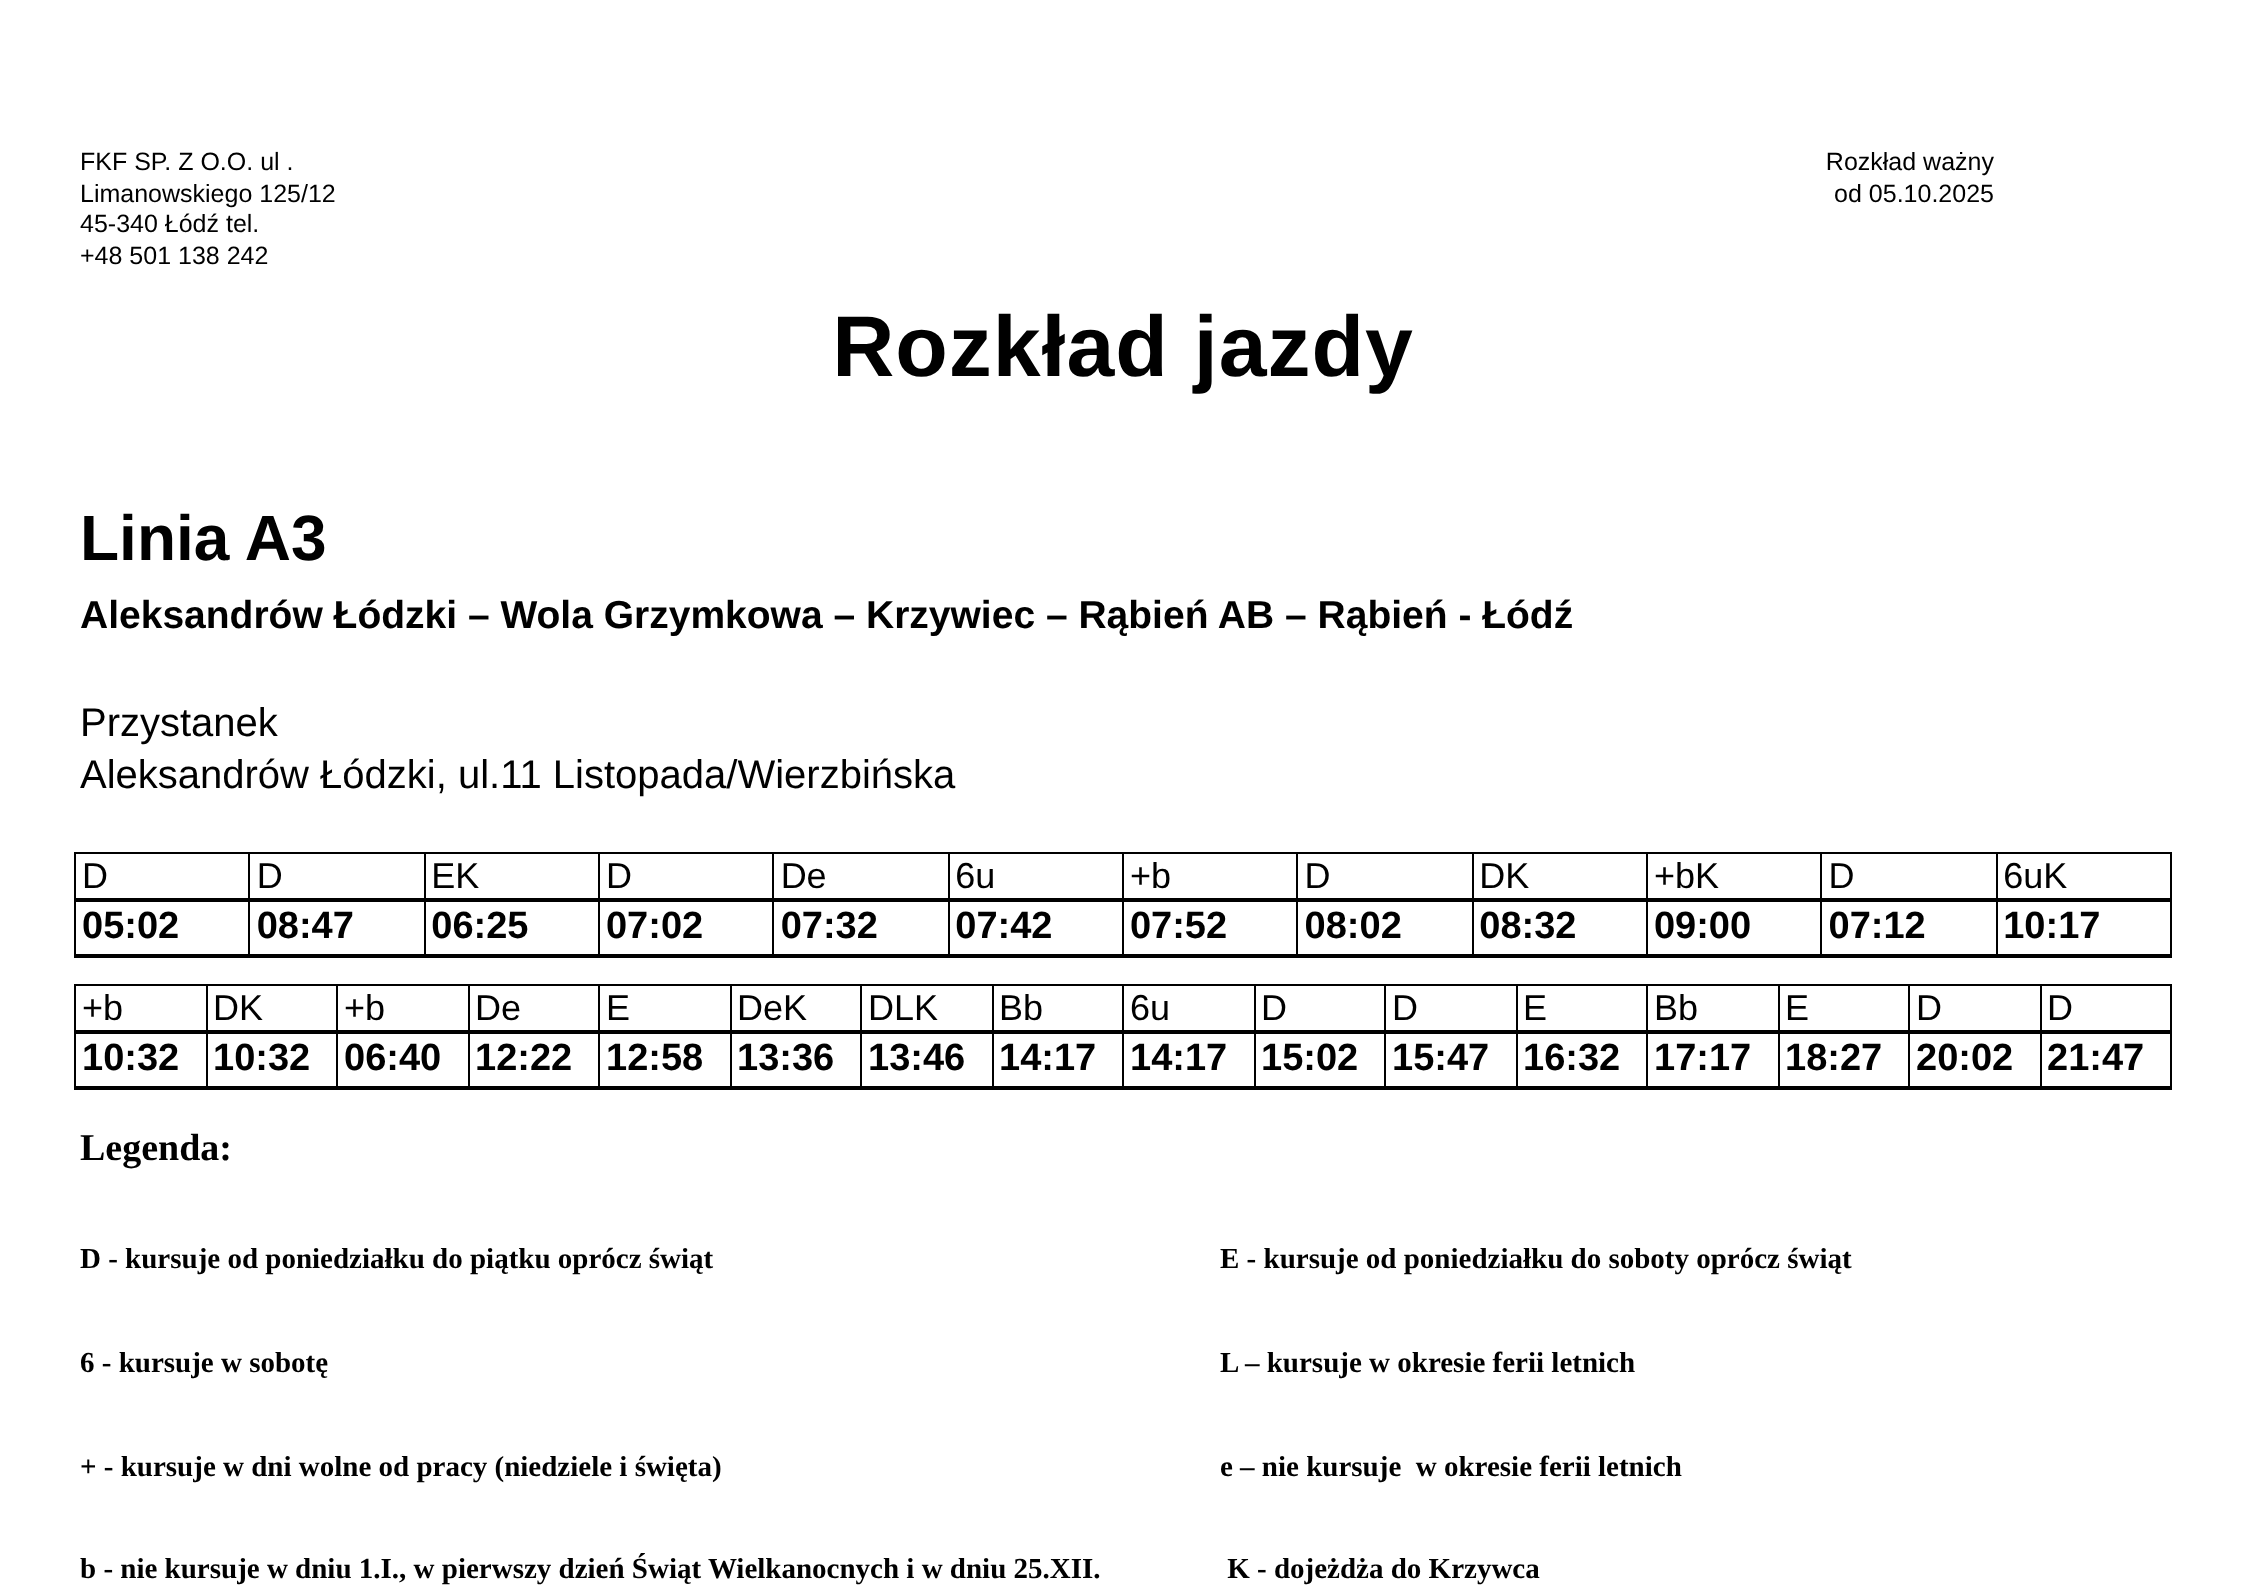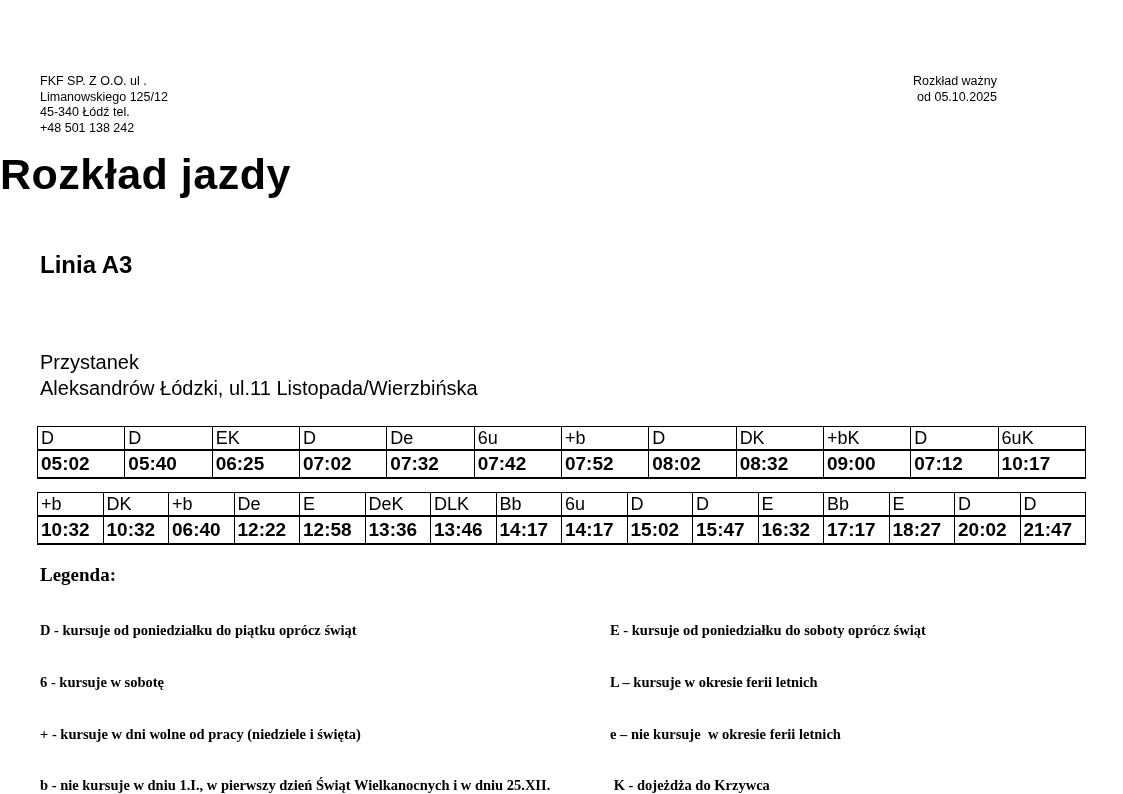--- a/index.html
+++ b/index.html
@@ -9,26 +9,26 @@
   }
   .company {
     position:absolute; left:40px; top:74px;
     font-size:12.5px; line-height:15.5px;
   }
   .validity {
     position:absolute; right:126px; top:74px; text-align:right;
     font-size:12.5px; line-height:15.5px;
   }
   .doc-title {
-    position:absolute; left:0; top:150px; width:100%; text-align:left;
+    position:absolute; left:0; top:150px; width:100%; text-align:center;
     font-size:43px; font-weight:bold; letter-spacing:0.5px;
   }
   .line-name {
     position:absolute; left:40px; top:251px;
-    font-size:24px; font-weight:bold;text-align:center;
+    font-size:32px; font-weight:bold;text-align:center;
   }
   .line-route {
     position:absolute; left:40px; top:297px;
     font-size:19.5px; font-weight:bold; white-space:nowrap;
   }
   .stop-block {
     position:absolute; left:40px; top:349px;
     font-size:20px; line-height:26px;
   }
   .timetables { position:absolute; left:37px; top:426px; width:1049px; }
@@ -67,20 +67,21 @@
   </div>
 
   <div class="validity">
     <div>Rozkład ważny</div>
     <div>od 05.10.2025</div>
   </div>
 
   <div class="doc-title">Rozkład jazdy</div>
 
   <div class="line-name">Linia A3</div>
+  <div class="line-route">Aleksandrów Łódzki – Wola Grzymkowa – Krzywiec – Rąbień AB – Rąbień - Łódź</div>
 
   <div class="stop-block">
     <div>Przystanek</div>
     <div>Aleksandrów Łódzki, ul.11 Listopada/Wierzbińska</div>
   </div>
 
   <div class="timetables">
       <table class="tt">
         <tbody>
           <tr class="codes-row">
@@ -92,21 +93,21 @@
             <td>6u</td>
             <td>+b</td>
             <td>D</td>
             <td>DK</td>
             <td>+bK</td>
             <td>D</td>
             <td>6uK</td>
           </tr>
           <tr class="times-row">
             <td>05:02</td>
-            <td>05:40</td>
+            <td>08:47</td>
             <td>06:25</td>
             <td>07:02</td>
             <td>07:32</td>
             <td>07:42</td>
             <td>07:52</td>
             <td>08:02</td>
             <td>08:32</td>
             <td>09:00</td>
             <td>07:12</td>
             <td>10:17</td>

